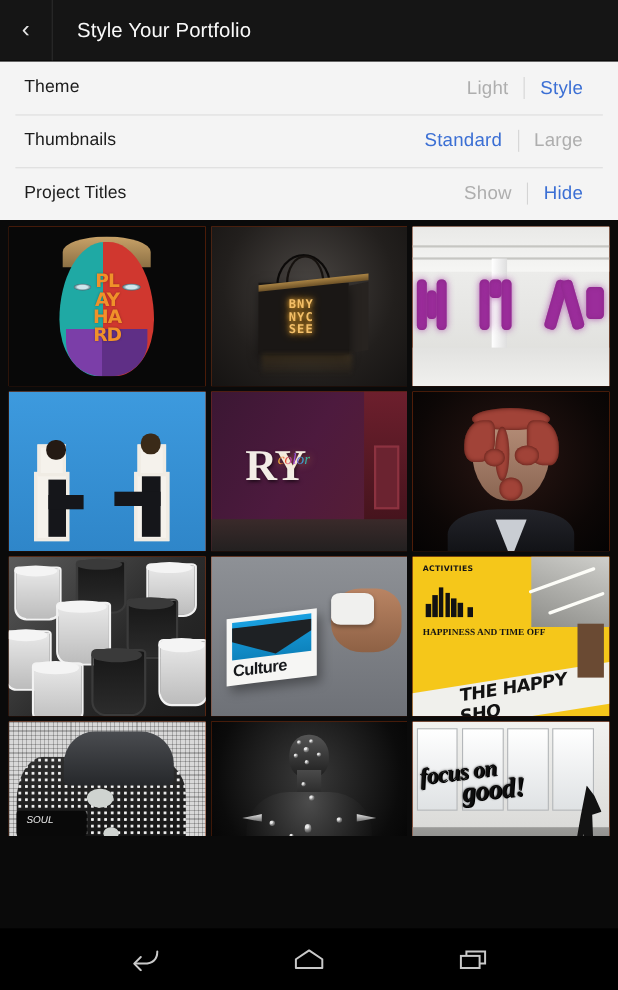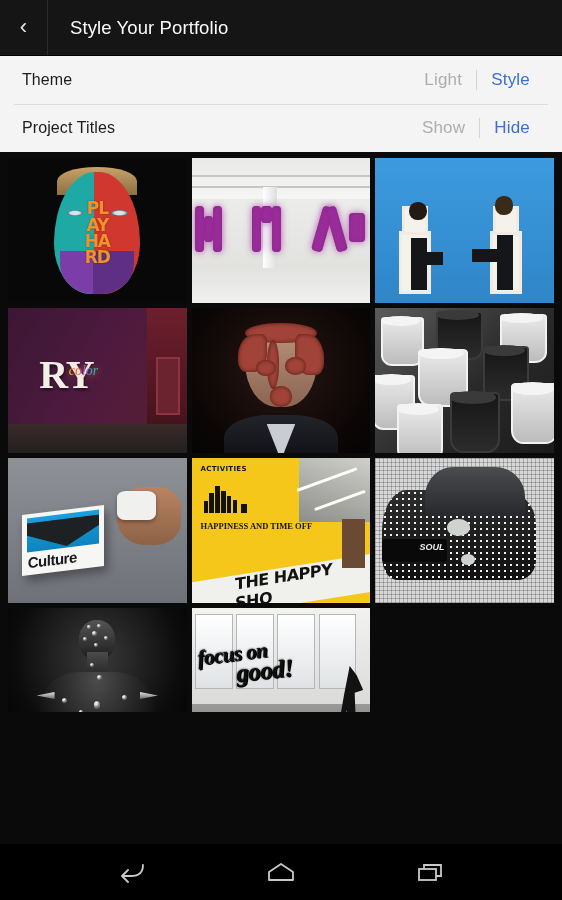--- a/index.html
+++ b/index.html
@@ -236,22 +236,22 @@
   .ca-body { position:absolute; left:4%; top:22%; width:86%; height:62%;
     background:
       repeating-radial-gradient(circle at 3px 3px, #f2f2f2 0 1.2px, transparent 1.3px 5px),
       linear-gradient(#2e2e2e,#101010);
     background-size:6px 6px, 100% 100%;
     border-radius:16% 22% 12% 10% / 46% 38% 22% 26%; }
   .ca-glass { position:absolute; left:28%; top:6%; width:56%; height:34%;
     background:linear-gradient(#4a4c50,#26282b); border-radius:28% 30% 6% 6% / 60% 60% 10% 10%; }
   .ca-grille { position:absolute; left:4%; top:56%; width:36%; height:16%;
     background:#090909; border-radius:3px; }
-  .ca-soul { position:absolute; left:9%; top:58%; font-size:9px; font-weight:700;
-    color:#eaeaea; font-family:"Liberation Sans", sans-serif; font-style:italic;margin-left:28px; }
+  .ca-soul { position:absolute; left:9%; top:58%; font-size:9px; font-weight:400;
+    color:#eaeaea; font-family:"Liberation Sans", sans-serif; font-style:italic; }
   .ca-light { position:absolute; background:#cfd3d0; border-radius:50%; }
 
   
   .sf-bg { position:absolute; inset:0; background:radial-gradient(ellipse at 50% 34%, #3a3a3a 0%, #0b0b0b 66%, #000 100%); }
   .sf-head { position:absolute; left:40%; top:8%; width:20%; height:27%;
     background:linear-gradient(#555,#1d1d1d); border-radius:48% 48% 42% 42%; }
   .sf-neck { position:absolute; left:44%; top:30%; width:12%; height:18%;
     background:linear-gradient(#4a4a4a,#242424); }
   .sf-torso { position:absolute; left:18%; top:44%; width:64%; height:56%;
     background:radial-gradient(ellipse at 50% 10%, #4c4c4c, #111 78%);
@@ -294,20 +294,28 @@
 
     <div class="setting-row">
       <span class="setting-label">Theme</span>
       <span class="seg">
         <span class="seg-opt inactive">Light</span>
         <span class="seg-div"></span>
         <span class="seg-opt active">Style</span>
       </span>
     </div>
 
+    <div class="setting-row">
+      <span class="setting-label">Thumbnails</span>
+      <span class="seg">
+        <span class="seg-opt active">Standard</span>
+        <span class="seg-div"></span>
+        <span class="seg-opt inactive">Large</span>
+      </span>
+    </div>
 
     <div class="setting-row">
       <span class="setting-label">Project Titles</span>
       <span class="seg">
         <span class="seg-opt inactive">Show</span>
         <span class="seg-div"></span>
         <span class="seg-opt active">Hide</span>
       </span>
     </div>
 
@@ -326,20 +334,36 @@
           <div class="ph-text">
             <span>PL</span>
             <span>AY</span>
             <span>HA</span>
             <span>RD</span>
           </div>
         </div>
       </div>
     </div>
 
+    <div class="tile">
+      <div class="art">
+        <div class="bag-bg"></div>
+        <div class="bag-handle"></div>
+        <div class="bag-handle2"></div>
+        <div class="bag-side"></div>
+        <div class="bag-body"></div>
+        <div class="bag-top"></div>
+        <div class="bag-led">
+          <span>BNY</span>
+          <span>NYC</span>
+          <span>SEE</span>
+        </div>
+        <div class="bag-refl"></div>
+      </div>
+    </div>
 
     <div class="tile">
       <div class="art">
         <div class="max-bg"></div>
         <div class="max-ceil"></div>
         <div class="max-beam" style="top:12%"></div>
         <div class="max-beam" style="top:19%"></div>
         <div class="max-col"></div>
         <div class="max-floor"></div>
 

